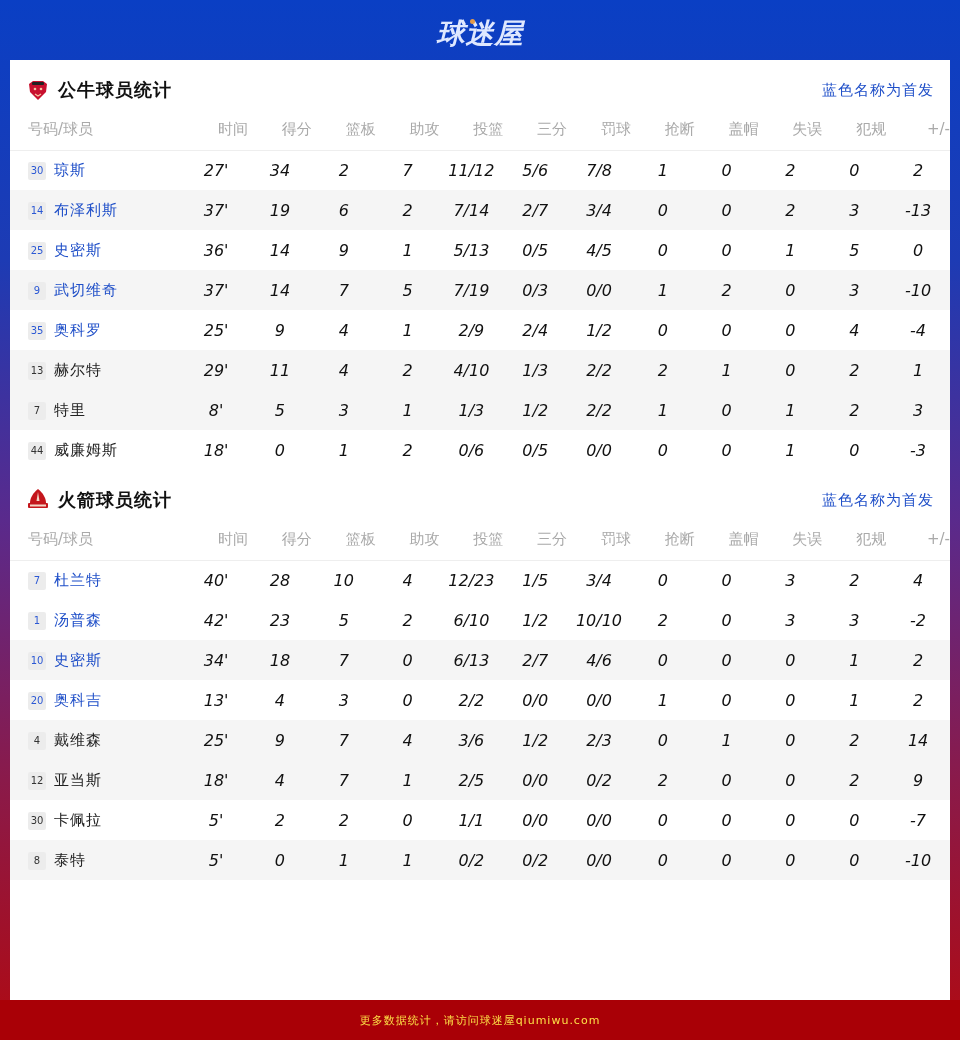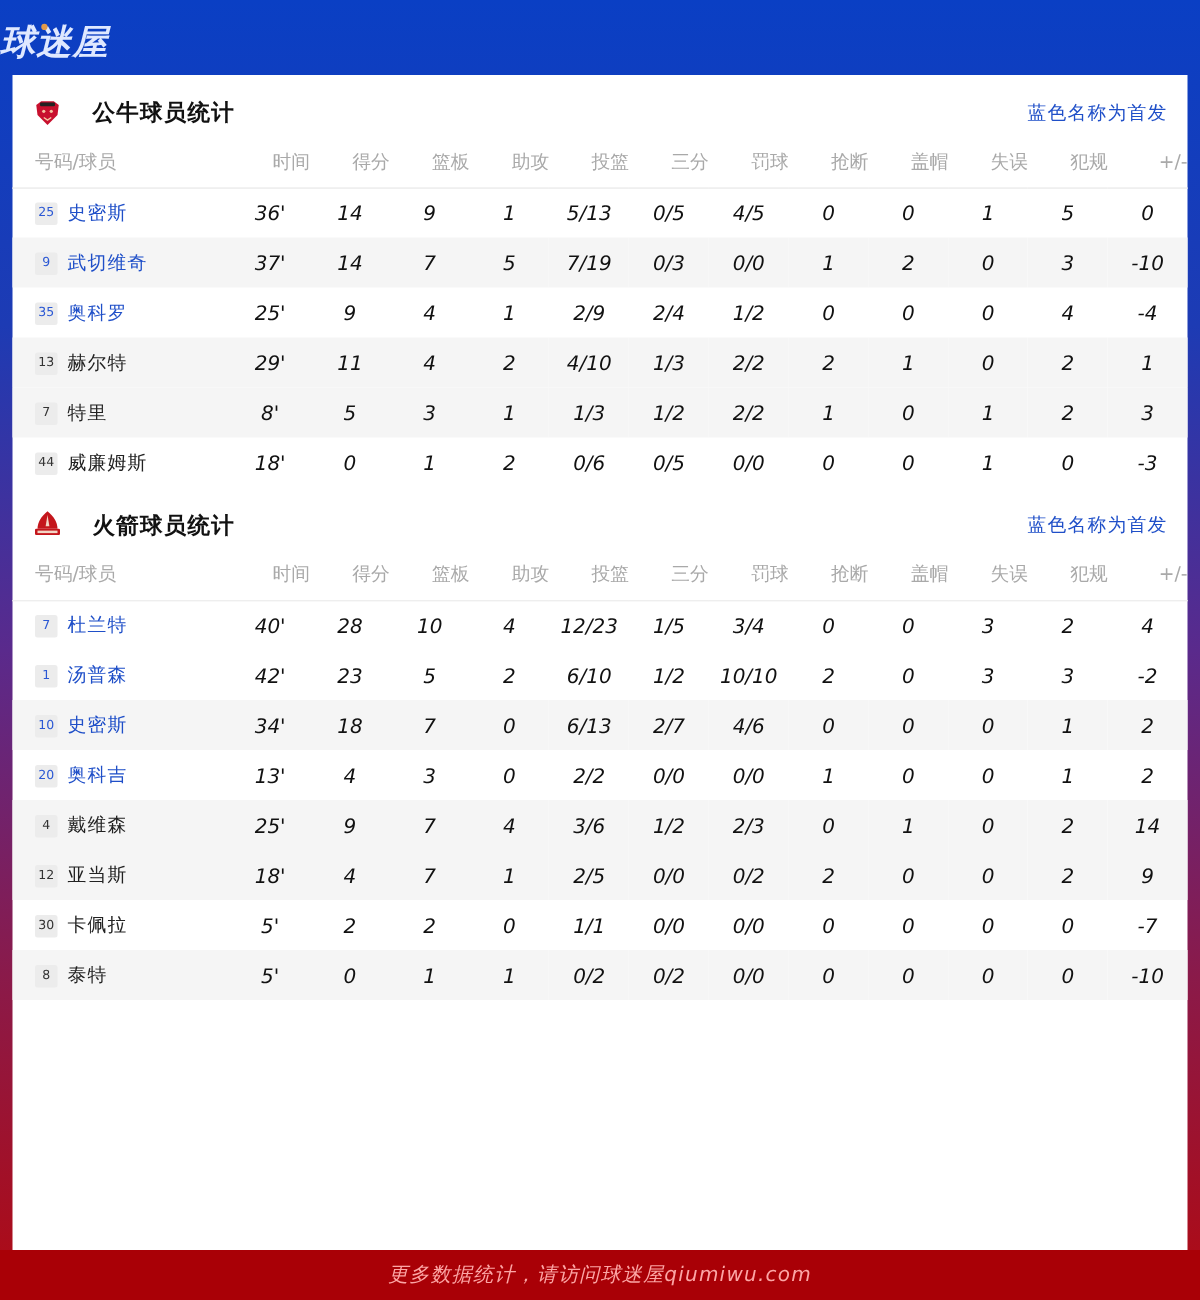--- a/index.html
+++ b/index.html
@@ -4,42 +4,42 @@
 <style>
   * { box-sizing: border-box; margin: 0; padding: 0; }
   html, body { width: 960px; height: 1040px; overflow: hidden; }
   body {
     font-family: "DejaVu Sans", "Liberation Sans", sans-serif;
     background: linear-gradient(180deg, #0a3fc4 0%, #1d3bb4 25%, #5a2a8c 50%, #8a1a4a 75%, #b00a12 100%);
     position: relative;
   }
   .topbar {
     height: 68px;
-    display: flex; align-items: center; justify-content: flex-start;
+    display: flex; align-items: center; justify-content: center;
   }
   .logo {
     font-family: "DejaVu Sans", sans-serif;
     font-weight: bold; font-style: italic;
     font-size: 28px; color: #dfe8ff; letter-spacing: 1px;
     position: relative;
   }
   .logo-dot {
     position: absolute; top: 4px; left: 33px;
     width: 5px; height: 5px; border-radius: 50%; background: #e39a4a;
   }
   .card {
     position: absolute; left: 10px; top: 60px;
     width: 940px; height: 940px; background: #ffffff;
   }
   .section { position: relative; }
   .sec-head {
     height: 60px; display: flex; align-items: center; justify-content: space-between;
     padding: 0 16px 0 16px;
   }
-  .sec-title { display: flex; align-items: flex-start; gap: 16px; }
+  .sec-title { display: flex; align-items: flex-start; }
   .team-logo {
     width: 24px; height: 24px; margin-right: 8px; position: relative;
   }
   .sec-title-text { font-size: 18px; font-weight: bold; color: #111; letter-spacing: 1px; }
   .starter-note { font-size: 15px; color: #1f4fc8; letter-spacing: 1px; margin-left: 23px; }
   table { width: 940px; border-collapse: collapse; table-layout: fixed; padding-left: 28px; }
   th {
     height: 30px; font-size: 15px; font-weight: normal; color: #a9a9a9;
     text-align: right; vertical-align: top; border-bottom: 1px solid #eeeeee;
   }
@@ -55,21 +55,21 @@
     font-size: 10px; line-height: 18px; text-align: center; color: #333;
     font-style: normal; margin-right: 8px; vertical-align: middle; border-radius: 2px;
   }
   .jersey.starter { color: #2b58d4; }
   .pname { font-size: 15px; color: #222; vertical-align: middle; letter-spacing: 1px; }
   .pname.starter { color: #1f4fc8; }
   .footer {
     position: absolute; left: 0; top: 1000px; width: 960px; height: 40px;
     background: #a90006; display: flex; align-items: center; justify-content: center;
   }
-  .footer-text { color: #fca5a5; font-size: 16px; letter-spacing: 1px; font-style: italic; }
+  .footer-text { color: #fde047; font-size: 11px; letter-spacing: 1px; }
 </style>
 </head>
 <body>
 
 <div class="topbar">
   <div class="logo">
     <span>球迷屋</span>
     <span class="logo-dot"></span>
   </div>
 </div>
@@ -108,20 +108,50 @@
             <th>罚球</th>
             <th>抢断</th>
             <th>盖帽</th>
             <th>失误</th>
             <th>犯规</th>
             <th>+/-</th>
           </tr>
         </thead>
       <tbody class="rows">
           <tr>
+            <td class="c-player"><span class="jersey starter">30</span><span class="pname starter">琼斯</span></td>
+            <td>27'</td>
+            <td>34</td>
+            <td>2</td>
+            <td>7</td>
+            <td>11/12</td>
+            <td>5/6</td>
+            <td>7/8</td>
+            <td>1</td>
+            <td>0</td>
+            <td>2</td>
+            <td>0</td>
+            <td>2</td>
+          </tr>
+          <tr class="alt">
+            <td class="c-player"><span class="jersey starter">14</span><span class="pname starter">布泽利斯</span></td>
+            <td>37'</td>
+            <td>19</td>
+            <td>6</td>
+            <td>2</td>
+            <td>7/14</td>
+            <td>2/7</td>
+            <td>3/4</td>
+            <td>0</td>
+            <td>0</td>
+            <td>2</td>
+            <td>3</td>
+            <td>-13</td>
+          </tr>
+          <tr>
             <td class="c-player"><span class="jersey starter">25</span><span class="pname starter">史密斯</span></td>
             <td>36'</td>
             <td>14</td>
             <td>9</td>
             <td>1</td>
             <td>5/13</td>
             <td>0/5</td>
             <td>4/5</td>
             <td>0</td>
             <td>0</td>

